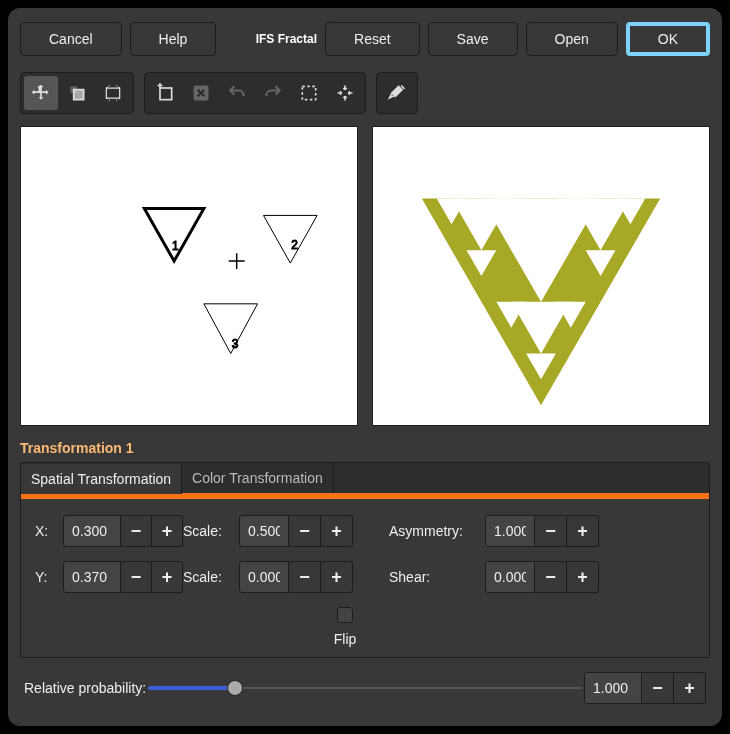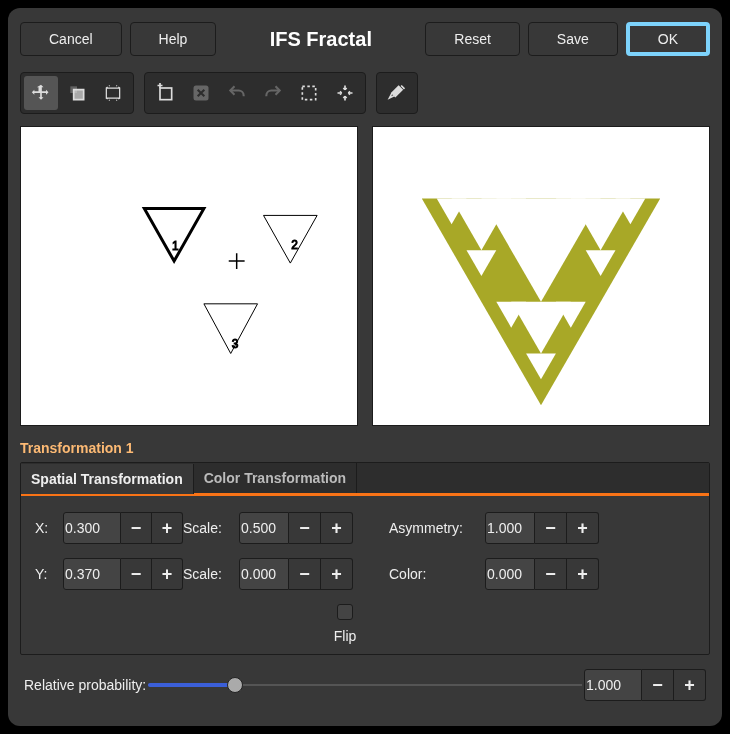--- a/index.html
+++ b/index.html
@@ -22,23 +22,23 @@
     font-size: 14px;
   }
   .titlebar {
     display: flex;
     align-items: center;
     gap: 8px;
     height: 38px;
   }
   .title {
     flex: 1;
-    text-align: center;
+    text-align: right;
     font-weight: 700;
-    font-size: 20px;
+    font-size: 12px;
     color: #fff;
   }
   .btn {
     background: #383838;
     border: 1px solid #1c1c1c;
     color: #eee;
     border-radius: 4px;
     height: 34px;
     padding: 0 28px;
     font-size: 14px;
@@ -96,22 +96,21 @@
     font-size: 14px;
   }
   .inner-frame {
     border: 1px solid #1c1c1c;
     margin-top: 6px;
     border-radius: 2px;
   }
   .tabs {
     display: flex;
     background: #2d2d2d;
-    border-bottom: 3px solid #f97316;
-    font-weight: bold;
+    border-bottom: 6px solid #f97316;
   }
   .tab {
     padding: 7px 10px;
     font-size: 14px;
     color: #bbb;
     cursor: pointer;
     border-right: 1px solid #1c1c1c;
   }
   .tab.active {
     background: #383838;
@@ -129,21 +128,21 @@
   .lab { color: #eee; }
   .spin {
     display: flex;
     height: 32px;
   }
   .spin input {
     width: 58px;
     background: #444;
     border: 1px solid #1c1c1c;
     color: #eee;
-    padding: 0 1px;
+    padding: 0 8px;
     border-radius: 3px 0 0 3px;
     font-size: 14px;
   }
   .spin .dec, .spin .inc {
     width: 32px;
     background: #383838;
     border: 1px solid #1c1c1c;
     border-left: none;
     color: #eee;
     font-size: 18px;
@@ -211,20 +210,21 @@
 <body>
 
 <div class="window">
 
   <div class="titlebar">
     <button class="btn">Cancel</button>
     <button class="btn">Help</button>
     <div class="title">IFS Fractal</div>
     <button class="btn">Reset</button>
     <button class="btn">Save</button>
+    <button class="btn">Open</button>
     <button class="btn primary">OK</button>
   </div>
 
   <div class="toolbar-row">
     <div class="tool-group">
       <div class="tool-btn active">
         <svg viewBox="0 0 24 24" fill="none" stroke="currentColor" stroke-width="2">
             <path d="M12 2l3 3h-2v5h5V8l3 3-3 3v-2h-5v5h2l-3 3-3-3h2v-5H4v2l-3-3 3-3v2h5V5H7z" fill="currentColor" stroke="none"></path>
           </svg>
       </div>
@@ -360,21 +360,21 @@
         <input value="0.370" style="">
         <div class="dec">−</div>
         <div class="inc">+</div>
       </div>
       <div class="lab">Scale:</div>
       <div class="spin spin-wide">
         <input value="0.000" style="">
         <div class="dec">−</div>
         <div class="inc">+</div>
       </div>
-      <div class="lab">Color:</div>
+      <div class="lab">Shear:</div>
       <div class="spin spin-wide">
         <input value="0.000" style="">
         <div class="dec">−</div>
         <div class="inc">+</div>
       </div>
 
       <div class="flip-row">
         <div class="checkbox"></div>
         <span>Flip</span>
       </div>

